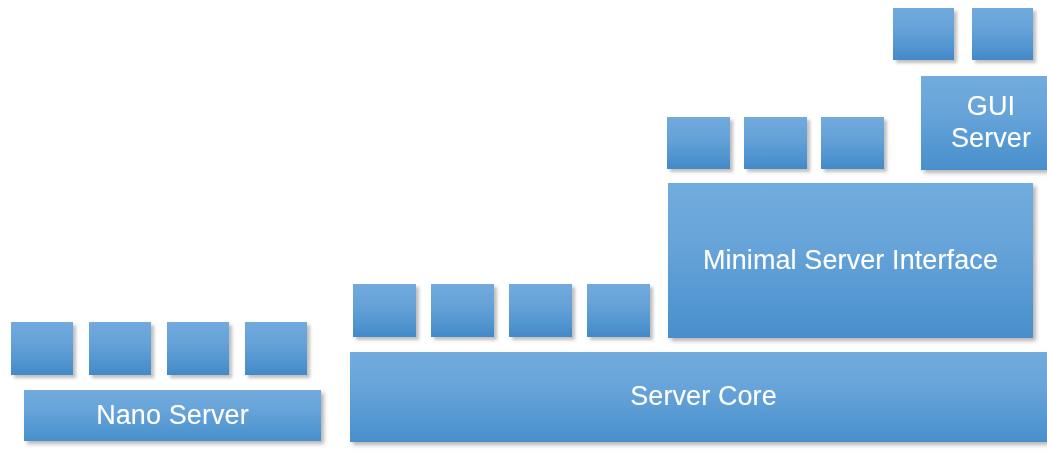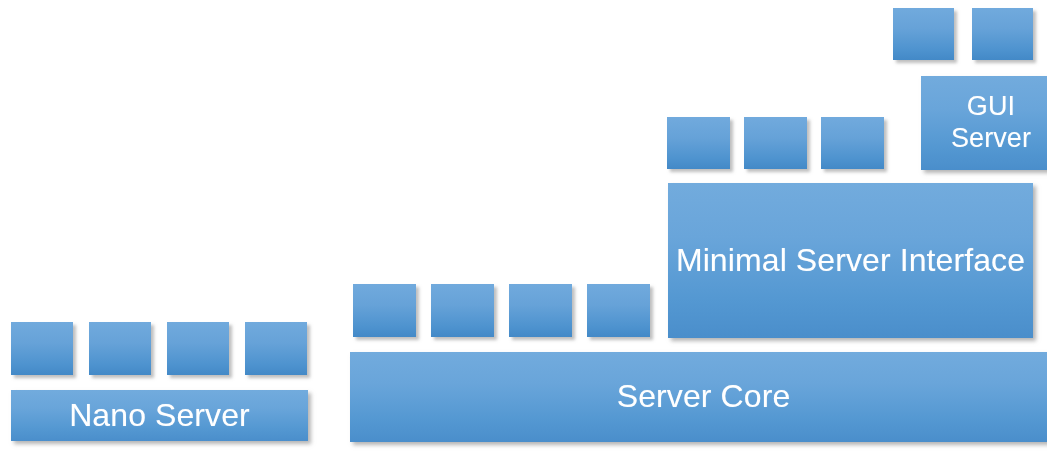--- a/index.html
+++ b/index.html
@@ -29,21 +29,21 @@
     text-align: center;
     line-height: 1.18;
     letter-spacing: 0.1px;
     -webkit-font-smoothing: antialiased;
   }
   .block.tile {
     background: linear-gradient(to bottom, #71aadd 0%, #66a2d8 40%, #4e93cf 80%, #4389c7 100%);
     box-shadow: 3px 3px 3px rgba(130,130,130,0.5);
   }
   .bar-label {
-    font-size: 32px;
+    font-size: 27px;
     font-weight: 400;
     white-space: nowrap;
     text-shadow: 0 0 1px rgba(255,255,255,0.35);
   }
   .stack-label {
     font-size: 27px;
     font-weight: 400;
     text-shadow: 0 0 1px rgba(255,255,255,0.35);
   }
 </style>
@@ -77,17 +77,17 @@
 
   <div class="block" style="left:350px; top:352px; width:707px; height:90px;">
     <span class="bar-label">Server Core</span>
   </div>
 
   <div class="block tile" style="left:11px; top:322px; width:62px; height:53px;"></div>
   <div class="block tile" style="left:89px; top:322px; width:62px; height:53px;"></div>
   <div class="block tile" style="left:167px; top:322px; width:62px; height:53px;"></div>
   <div class="block tile" style="left:245px; top:322px; width:62px; height:53px;"></div>
 
-  <div class="block" style="left:11px; top:390px; width:297px; height:51px;">
+  <div class="block" style="left:24px; top:390px; width:297px; height:51px;">
     <span class="bar-label">Nano Server</span>
   </div>
 
 </div>
 
 </body></html>

